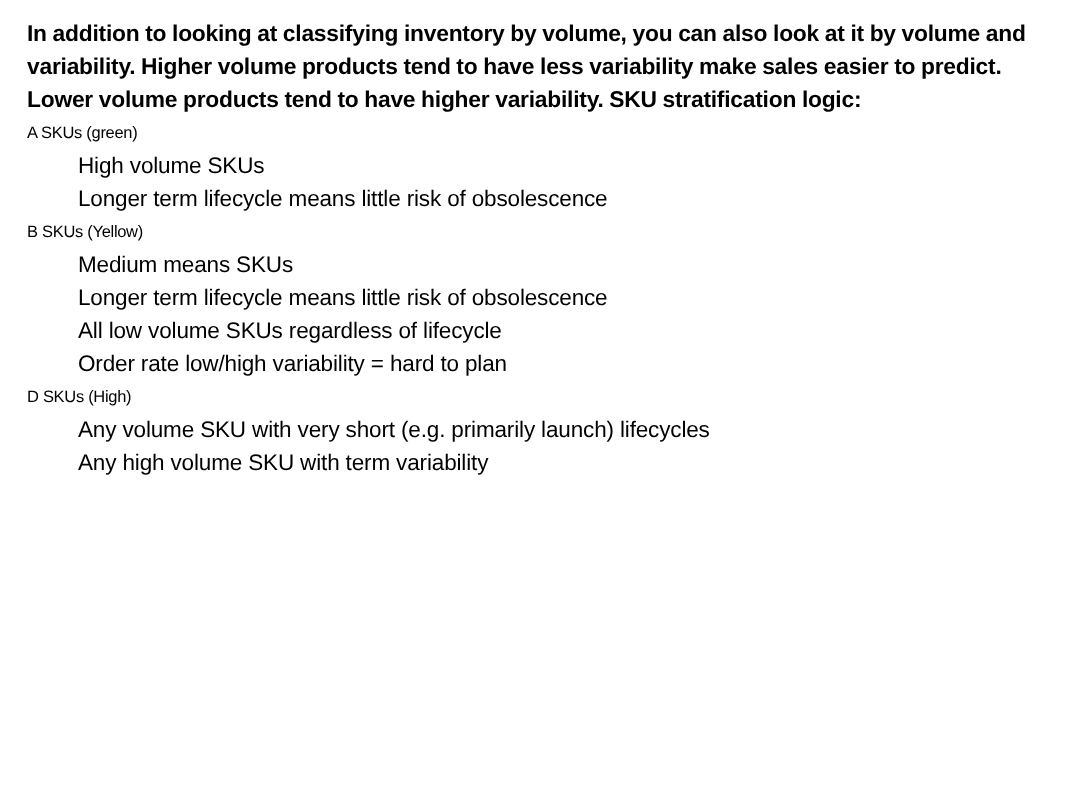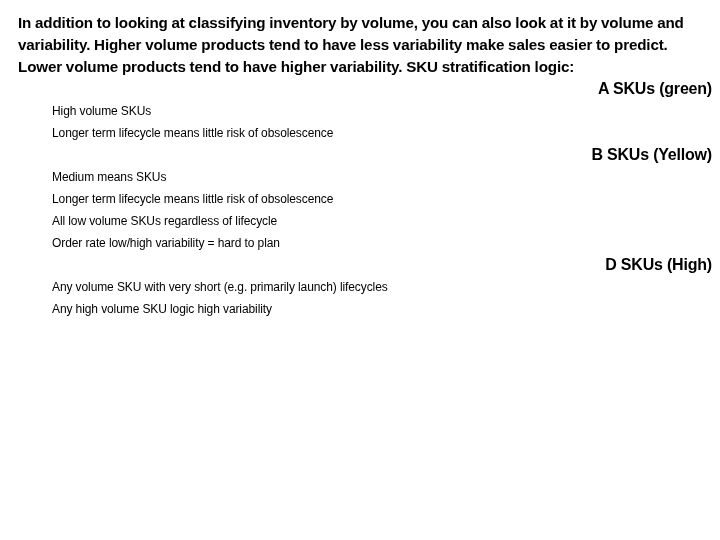--- a/index.html
+++ b/index.html
@@ -31,33 +31,32 @@
     font-weight: 600;
     letter-spacing: -0.15px;
     color: #000000;
     margin: 0;
     width: 692px;
     word-spacing: -0.2px;
   }
 
   
   .group-head {
-    font-size: 16px;
+    font-size: 11px;
     line-height: 22px;
-    font-weight: 700;
+    font-weight: 400;
     letter-spacing: -0.2px;
     color: #000000;
     margin: 0;
     white-space: pre;
-    text-align: right;
   }
 
   
   .sub-item {
-    font-size: 12px;
+    font-size: 15px;
     line-height: 22px;
     font-weight: 400;
     letter-spacing: -0.1px;
     color: #000000;
     margin: 0;
     padding-left: 34px;
     white-space: pre;
   }
 
   .group {
@@ -84,16 +83,16 @@
   </div>
 
   <div class="group">
     <p class="sub-item">All low volume SKUs regardless of lifecycle</p>
     <p class="sub-item">Order rate low/high variability = hard to plan</p>
   </div>
 
   <div class="group">
     <p class="group-head">D SKUs (High)</p>
     <p class="sub-item">Any volume SKU with very short (e.g. primarily launch) lifecycles</p>
-    <p class="sub-item">Any high volume SKU logic high variability</p>
+    <p class="sub-item">Any high volume SKU with term variability</p>
   </div>
 
 </div>
 
 </body></html>

